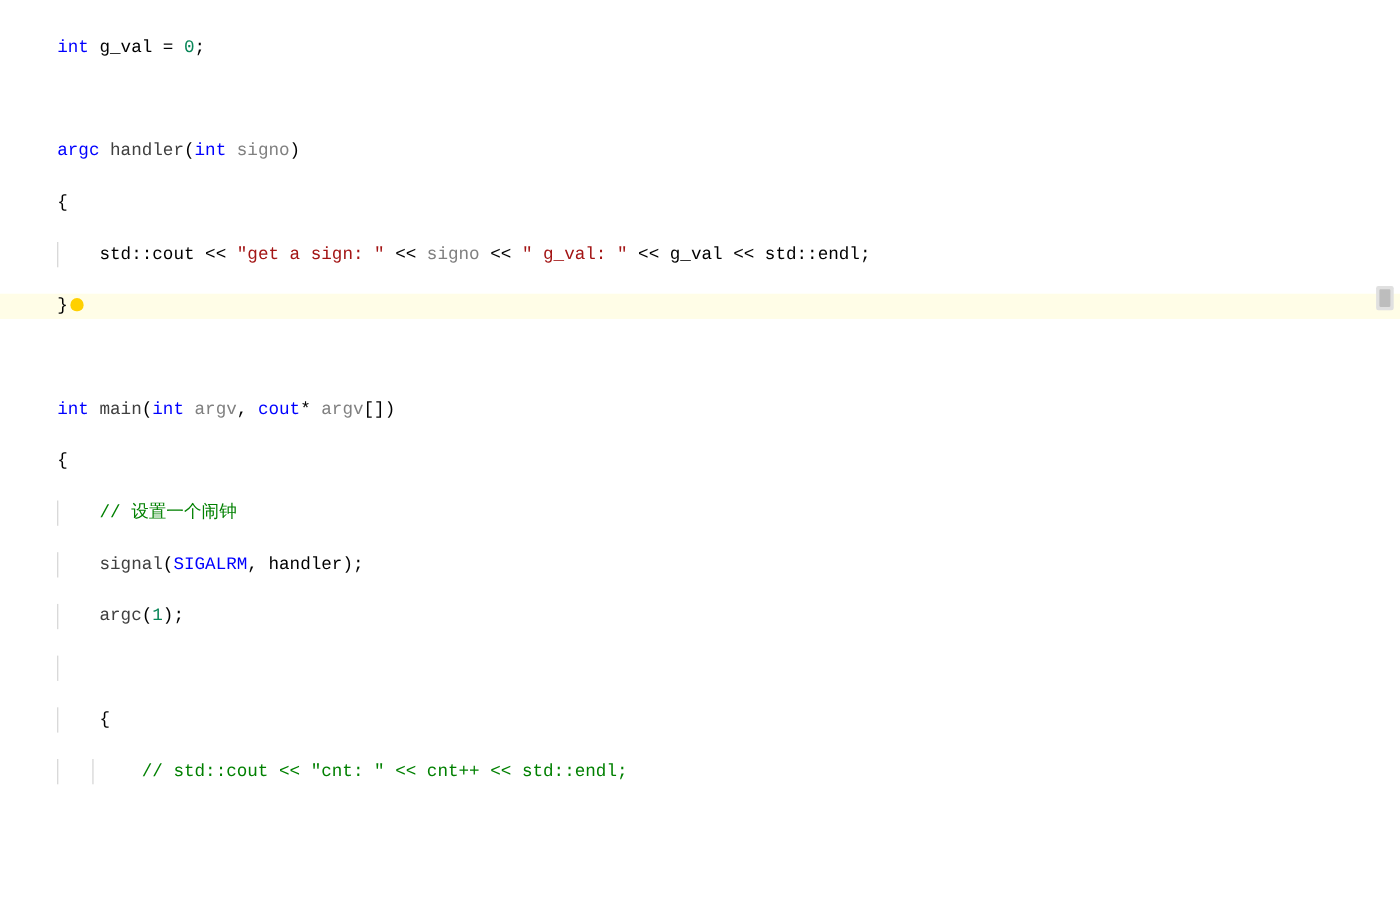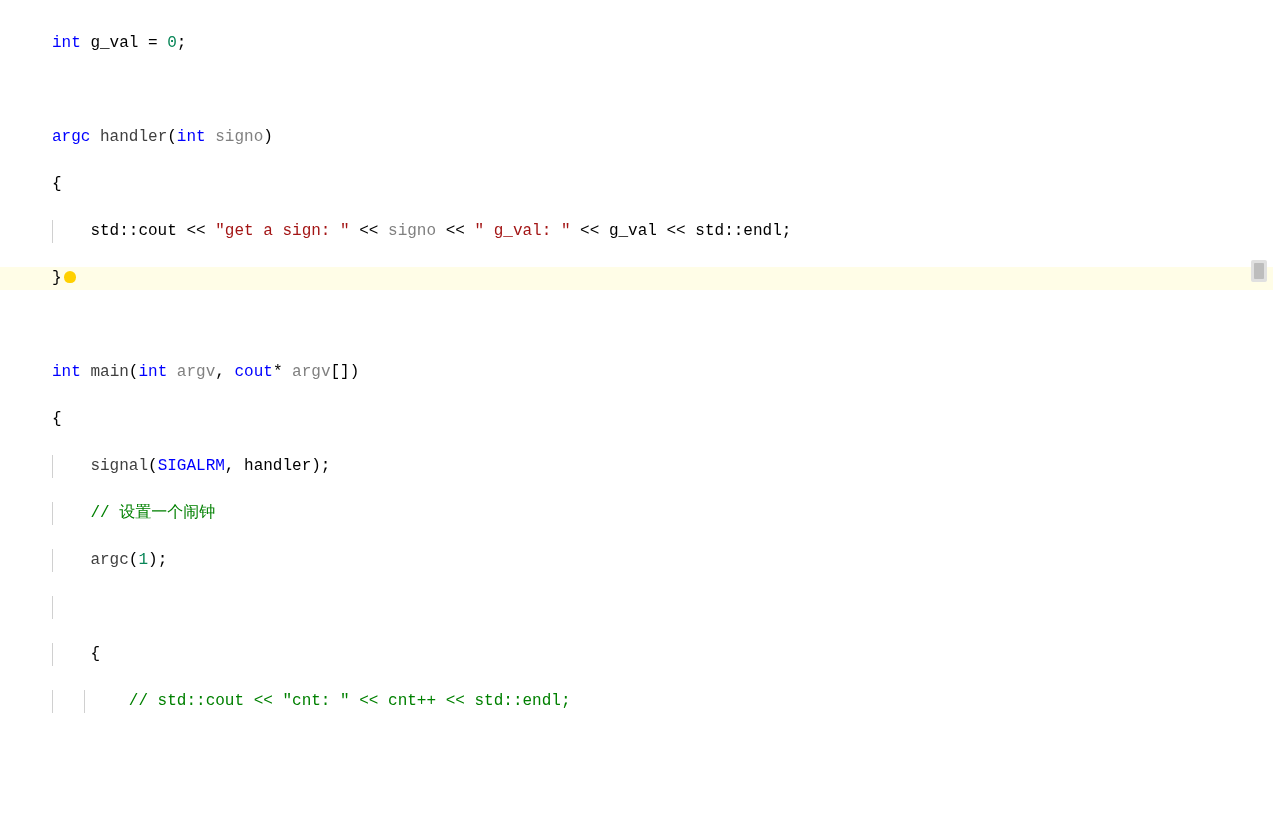--- a/index.html
+++ b/index.html
@@ -65,22 +65,22 @@
 <div class="code-area">
 <div class="code-line"><span class="type">int</span><span> g_val = </span><span class="num">0</span><span>;</span></div>
 <div class="code-line">&nbsp;</div>
 <div class="code-line"><span class="kw">argc</span><span> </span><span class="fn">handler</span><span>(</span><span class="type">int</span><span> </span><span class="param">signo</span><span>)</span></div>
 <div class="code-line"><span class="brace">{</span></div>
 <div class="code-line" style="position:relative;"><span class="guide-left"></span><span>    std::cout &lt;&lt; </span><span class="str">"get a sign: "</span><span> &lt;&lt; </span><span class="param">signo</span><span> &lt;&lt; </span><span class="str">" g_val: "</span><span> &lt;&lt; g_val &lt;&lt; std::endl;</span></div>
 <div class="code-line hl-line"><span class="brace">}</span><span class="bulb"></span></div>
 <div class="code-line">&nbsp;</div>
 <div class="code-line"><span class="type">int</span><span> </span><span class="fn">main</span><span>(</span><span class="type">int</span><span> </span><span class="param">argv</span><span>, </span><span class="type">cout</span><span>* </span><span class="param">argv</span><span>[])</span></div>
 <div class="code-line"><span class="brace">{</span></div>
+<div class="code-line" style="position:relative;"><span class="guide-left"></span><span>    </span><span class="cmt">// 设置一个闹钟</span></div>
 <div class="code-line" style="position:relative;"><span class="guide-left"></span><span>    </span><span class="fn">signal</span><span>(</span><span class="macro">SIGALRM</span><span>, handler);</span></div>
-<div class="code-line" style="position:relative;"><span class="guide-left"></span><span>    </span><span class="cmt">// 设置一个闹钟</span></div>
 <div class="code-line" style="position:relative;"><span class="guide-left"></span><span>    </span><span class="fn">argc</span><span>(</span><span class="num">1</span><span>);</span></div>
 <div class="code-line" style="position:relative;"><span class="guide-left"></span>&nbsp;</div>
 <div class="code-line" style="position:relative;"><span class="guide-left"></span><span>    {</span></div>
 <div class="code-line" style="position:relative;"><span class="guide-left"></span><span class="guide-left2"></span><span>        </span><span class="cmt">// std::cout &lt;&lt; "cnt: " &lt;&lt; cnt++ &lt;&lt; std::endl;</span></div>
 
 
 
 
 
 </div>

